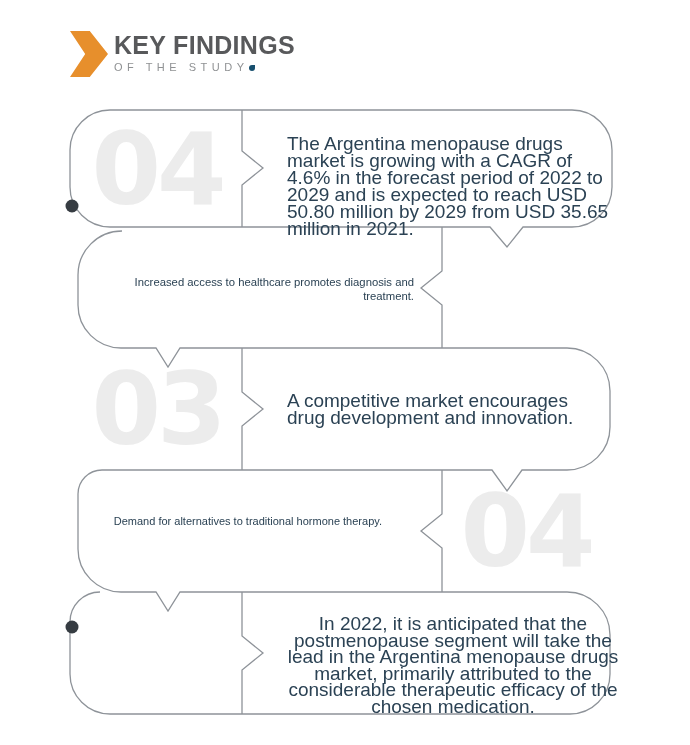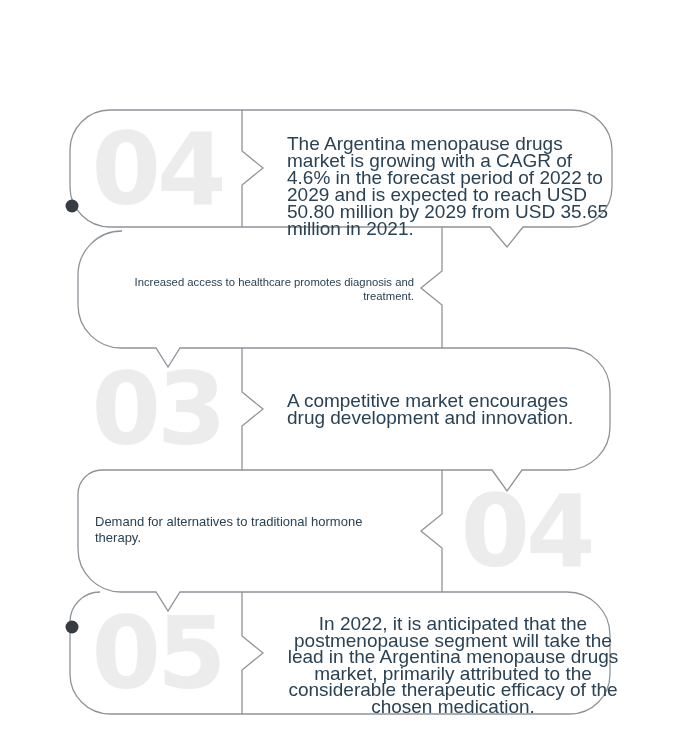--- a/index.html
+++ b/index.html
@@ -57,49 +57,58 @@
   .n4{left:526px;top:532px;}
   .n5{left:157px;top:654px;}
   
   .txt{
     position:absolute;color:var(--text-navy);
     font-size:19px;line-height:17px;font-weight:500;
   }
   .t1{left:287px;top:135px;width:324px;text-align:left;}
   .t2{left:95px;top:276px;width:287px;text-align:right;font-size:11.3px;line-height:13.5px;margin-left:32px;}
   .t3{left:287px;top:392px;width:324px;text-align:left;}
-  .t4{left:95px;top:514px;width:287px;text-align:left;font-size:13px;line-height:15.5px;}
+  .t4{left:95px;top:514px;width:287px;text-align:right;font-size:11px;line-height:15.5px;}
   .t5{left:287px;top:616px;width:332px;text-align:center;line-height:16.6px;}
 </style>
 </head>
 <body>
 
 <div class="page">
 
+  <div class="logo">
+    <span class="logo-arrow"></span>
+    <div class="logo-text">
+      <div class="logo-title">KEY FINDINGS</div>
+      <div class="logo-subrow">
+        <span class="logo-sub">OF THE STUDY</span>
+        <span class="logo-dot"></span>
+      </div>
+    </div>
+  </div>
 
   <svg class="bubbles" viewBox="0 0 690 745" aria-hidden="true">
 
     <path d="M 110,110 H 572 A 40,40 0 0 1 612,150 V 187 A 40,40 0 0 1 572,227 H 523 L 507,247 L 490,227 H 110 A 40,40 0 0 1 70,187 V 150 A 40,40 0 0 1 110,110 Z"></path>
 
     <path d="M 122,231 A 44,44 0 0 0 78,275 V 305 A 43,43 0 0 0 121,348 H 156 L 168,367 L 180,348 H 567 A 43,43 0 0 1 610,391 V 427 A 43,43 0 0 1 567,470 H 522 L 507,491 L 492,470 H 102 A 24,24 0 0 0 78,494 V 549 A 43,43 0 0 0 121,592 H 156 L 168,611 L 180,592 H 567 A 43,43 0 0 1 610,635 V 674 A 40,40 0 0 1 570,714 H 110 A 40,40 0 0 1 70,674 V 622 A 30,30 0 0 1 100,592"></path>
 
     <path d="M 242,110 V 151 L 263,168 L 242,185 V 227"></path>
     <path d="M 442,227 V 271 L 421,288 L 442,305 V 348"></path>
     <path d="M 242,348 V 392 L 263,409 L 242,426 V 470"></path>
     <path d="M 442,470 V 514 L 421,531 L 442,548 V 592"></path>
     <path d="M 242,592 V 636 L 263,653 L 242,670 V 714"></path>
 
     <circle cx="72" cy="206" r="6.5"></circle>
     <circle cx="72" cy="627" r="6.5"></circle>
   </svg>
 
   <div class="num n1">04</div>
   <div class="num n3">03</div>
   <div class="num n4">04</div>
-  <div class="num n5">05</div>
 
   <div class="txt t1">The Argentina menopause drugs market is growing with a CAGR of 4.6% in the forecast period of 2022 to 2029 and is expected to reach USD 50.80 million by 2029 from USD 35.65 million in 2021.</div>
   <div class="txt t2">Increased access to healthcare promotes diagnosis and treatment.</div>
   <div class="txt t3">A competitive market encourages drug development and innovation.</div>
   <div class="txt t4">Demand for alternatives to traditional hormone therapy.</div>
   <div class="txt t5">In 2022, it is anticipated that the postmenopause segment will take the lead in the Argentina menopause drugs market, primarily attributed to the considerable therapeutic efficacy of the chosen medication.</div>
 
 </div>
 
 </body></html>

